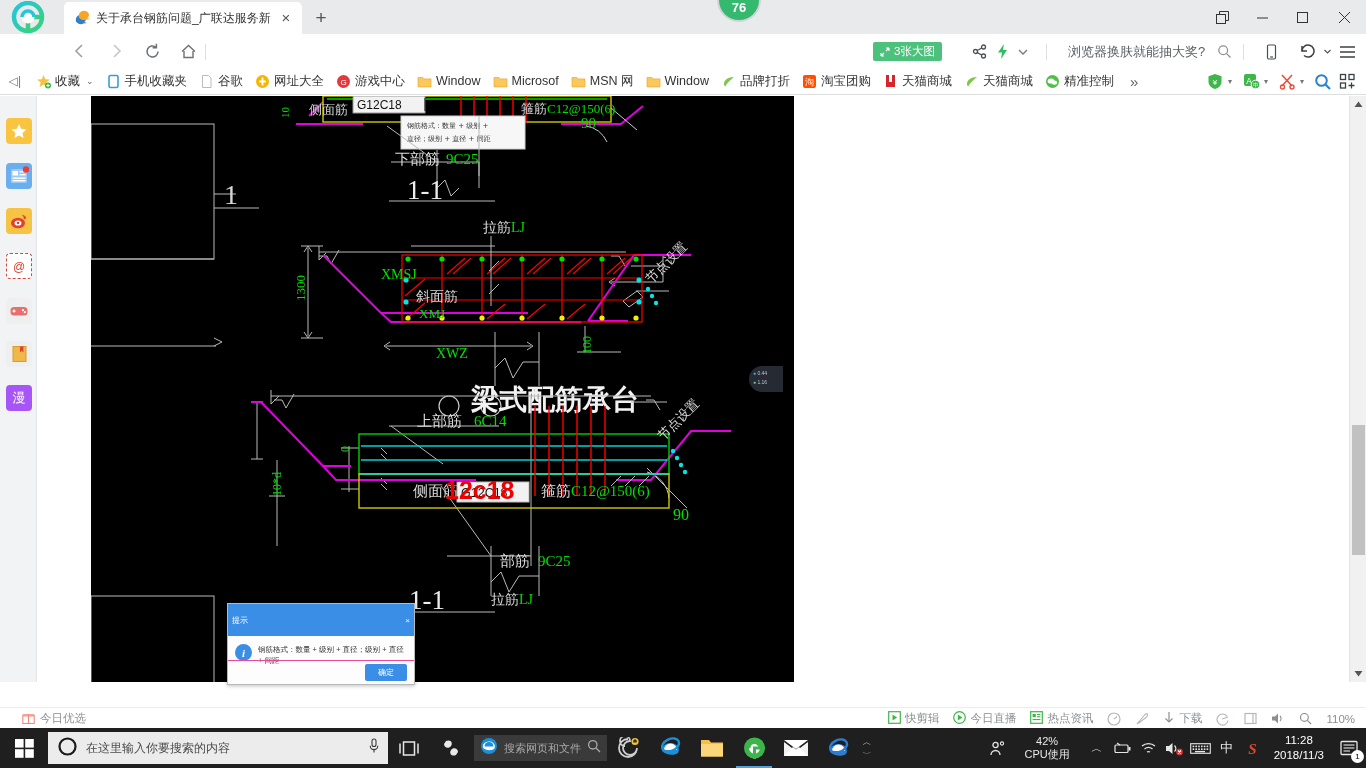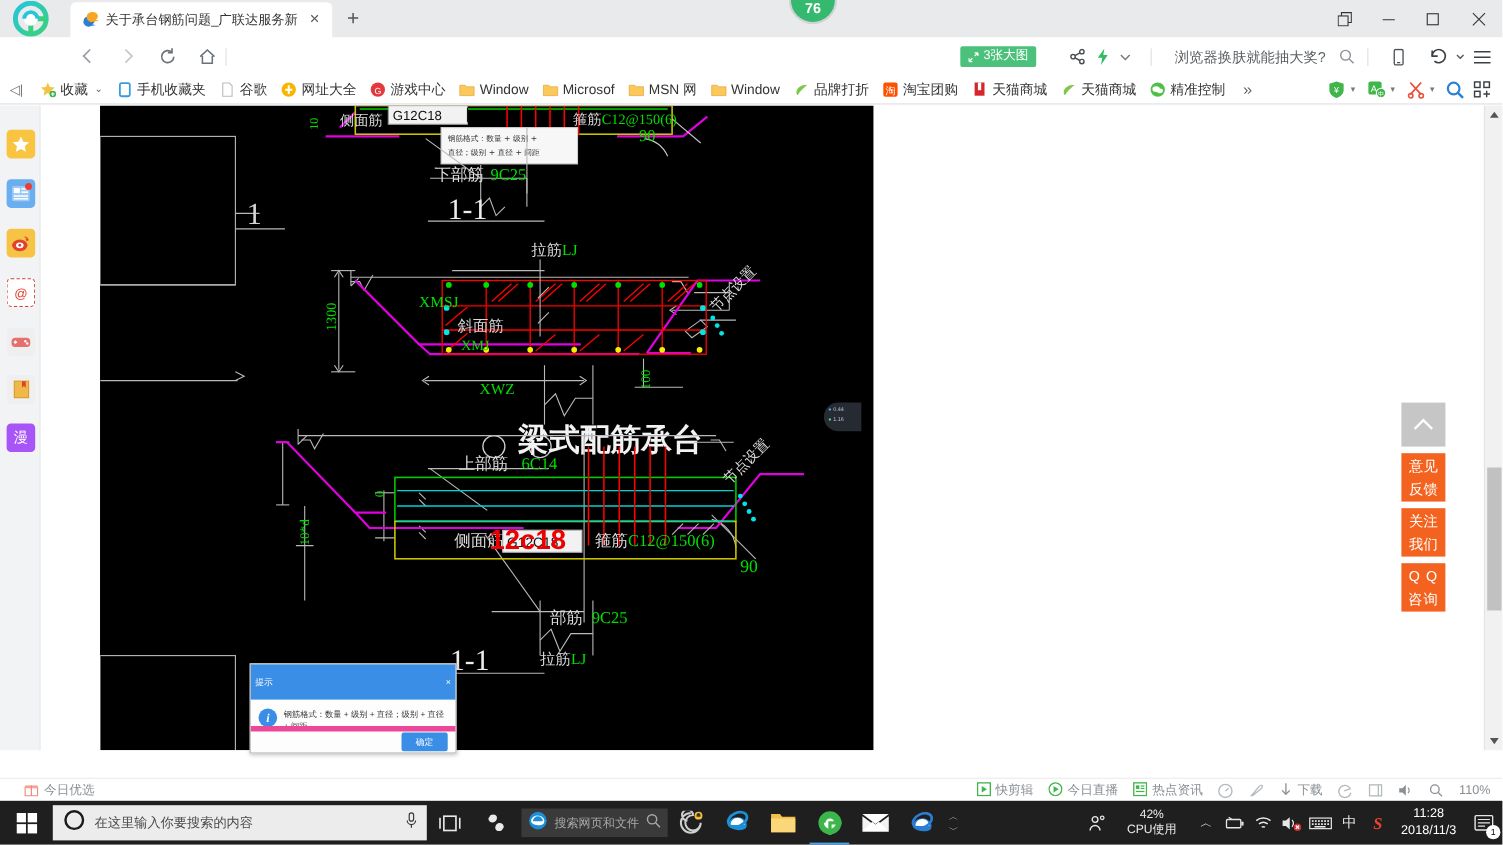--- a/index.html
+++ b/index.html
@@ -175,21 +175,21 @@
   .dlg-body { display: flex; padding: 8px 7px 0 7px; gap: 6px; }
   .dlg-info {
     width: 17px; height: 17px; border-radius: 50%; background: #3a8ee6; color: #fff;
     font-size: 11px; font-style: italic; font-weight: bold;
     display: flex; align-items: center; justify-content: center; flex: 0 0 17px;
     font-family: "Liberation Serif", serif;
   }
   .dlg-msg { font-size: 7.5px; color: #333; line-height: 11px; }
   .dlg-foot {
     position: absolute; left: 0; bottom: 0; width: 100%; height: 24px;
-    border-top: 5px solid #ec4899; display: flex; justify-content: flex-end;
+    border-top: 1px solid #ec4899; display: flex; justify-content: flex-end;
     align-items: center; padding-right: 7px;
   }
   .dlg-ok {
     background: #3a8ee6; color: #fff; font-size: 8px;
     padding: 3px 13px; border-radius: 2px;
   }
 
   
   .vscroll {
     position: absolute; right: 0; top: 96px; width: 17px; height: 586px;
@@ -913,39 +913,20 @@
           <rect x="0" y="500" width="123" height="90"></rect>
         </g>
       </svg>
     </div>
 
     <div class="edge-chip">
       <div><i>●</i> <span>0.44</span></div>
       <div><i class="g">●</i> <span>1.16</span></div>
     </div>
 
-    <div class="rrail">
-      <div class="rr-top">
-        <svg width="22" height="16" viewBox="0 0 22 16">
-            <polyline points="3,12 11,4 19,12" fill="none" stroke="#ffffff" stroke-width="2.2"></polyline>
-          </svg>
-      </div>
-      <div class="rr-btn">
-        <div>意见</div>
-        <div>反馈</div>
-      </div>
-      <div class="rr-btn">
-        <div>关注</div>
-        <div>我们</div>
-      </div>
-      <div class="rr-btn qq">
-        <div>Q Q</div>
-        <div>咨询</div>
-      </div>
-    </div>
   </div>
 
   <div class="dialog">
     <div class="dlg-title">
       <span>提示</span>
       <span>×</span>
     </div>
     <div class="dlg-body">
       <div class="dlg-info">i</div>
       <div class="dlg-msg">钢筋格式：数量 + 级别 + 直径；级别 + 直径 + 间距</div>

